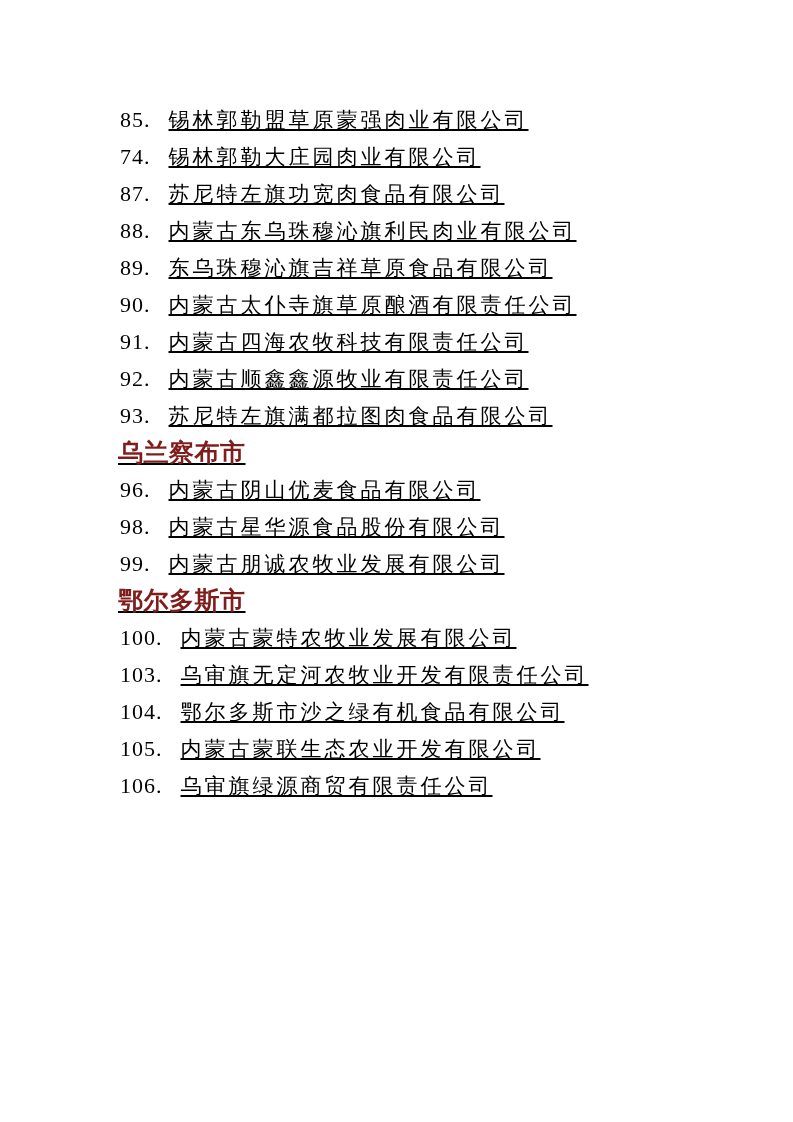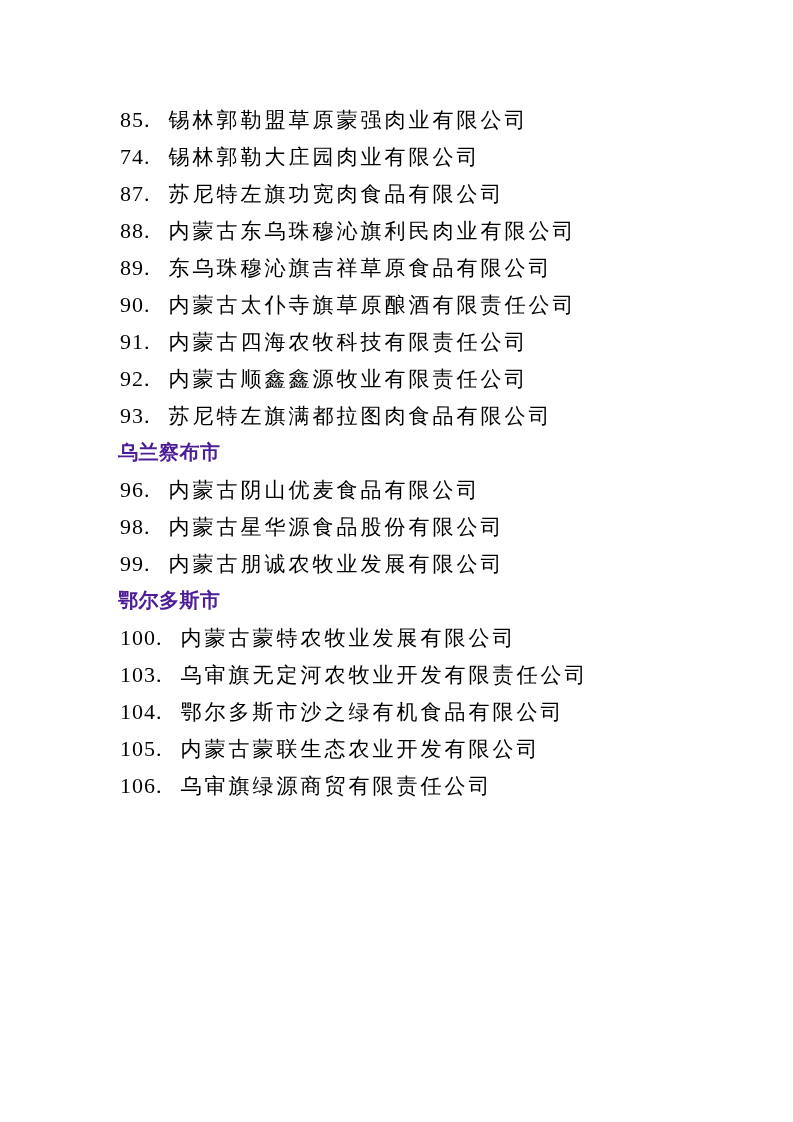--- a/index.html
+++ b/index.html
@@ -12,20 +12,21 @@
     width: 793px;
     height: 1122px;
     background: #ffffff;
     overflow: hidden;
   }
   .content {
     position: absolute;
     left: 120px;
     top: 101px;
     right: 40px;
+    text-decoration: underline;
   }
   .list-item {
     height: 37px;
     line-height: 37px;
     white-space: nowrap;
     font-family: "Liberation Serif", "DejaVu Serif", serif;
     font-size: 21px;
     color: #000000;
   }
   .list-item .num {
@@ -40,23 +41,23 @@
     font-size: 21px;
     letter-spacing: 3px;
     color: #000000;
   }
   .section-header {
     height: 37px;
     line-height: 37px;
     margin-left: -2px;
     font-family: "Liberation Sans", "DejaVu Sans", sans-serif;
     font-weight: bold;
-    font-size: 20px;
+    font-size: 25px;
     letter-spacing: 0.5px;
-    color: #4c1d95;
+    color: #7f1d1d;
     white-space: nowrap;
   }
 </style>
 </head>
 <body>
 
 <div class="page">
   <div class="content" id="content">
       <div class="list-item"><span class="num">85.</span><span class="name">锡林郭勒盟草原蒙强肉业有限公司</span></div>
       <div class="list-item"><span class="num">74.</span><span class="name">锡林郭勒大庄园肉业有限公司</span></div>

